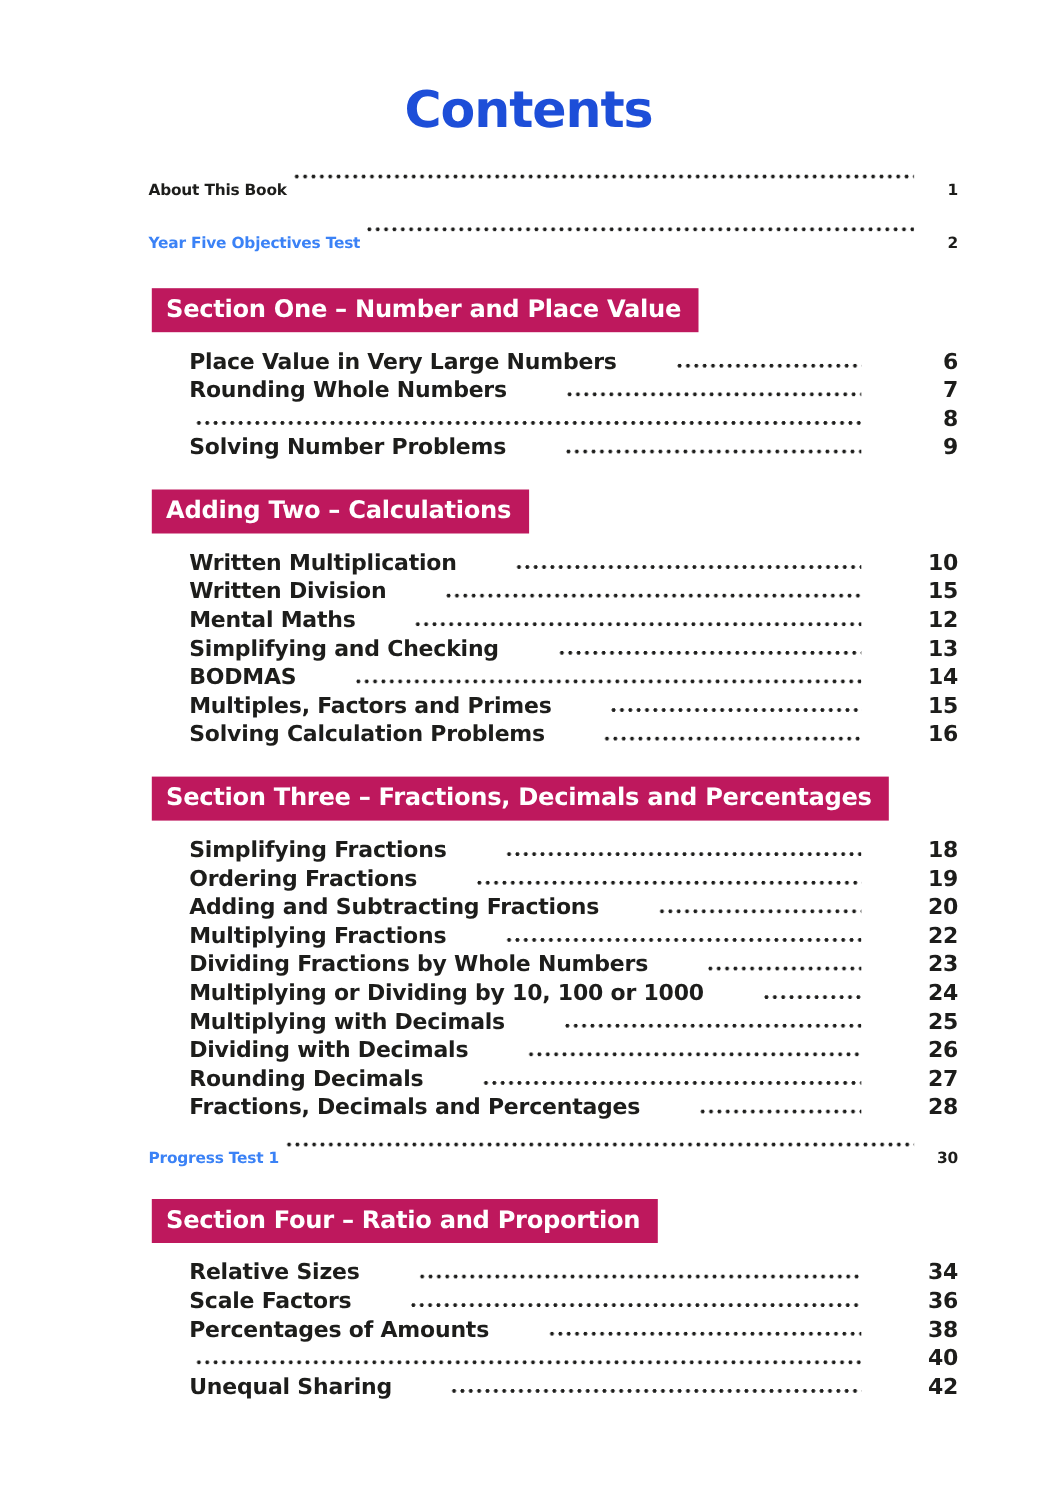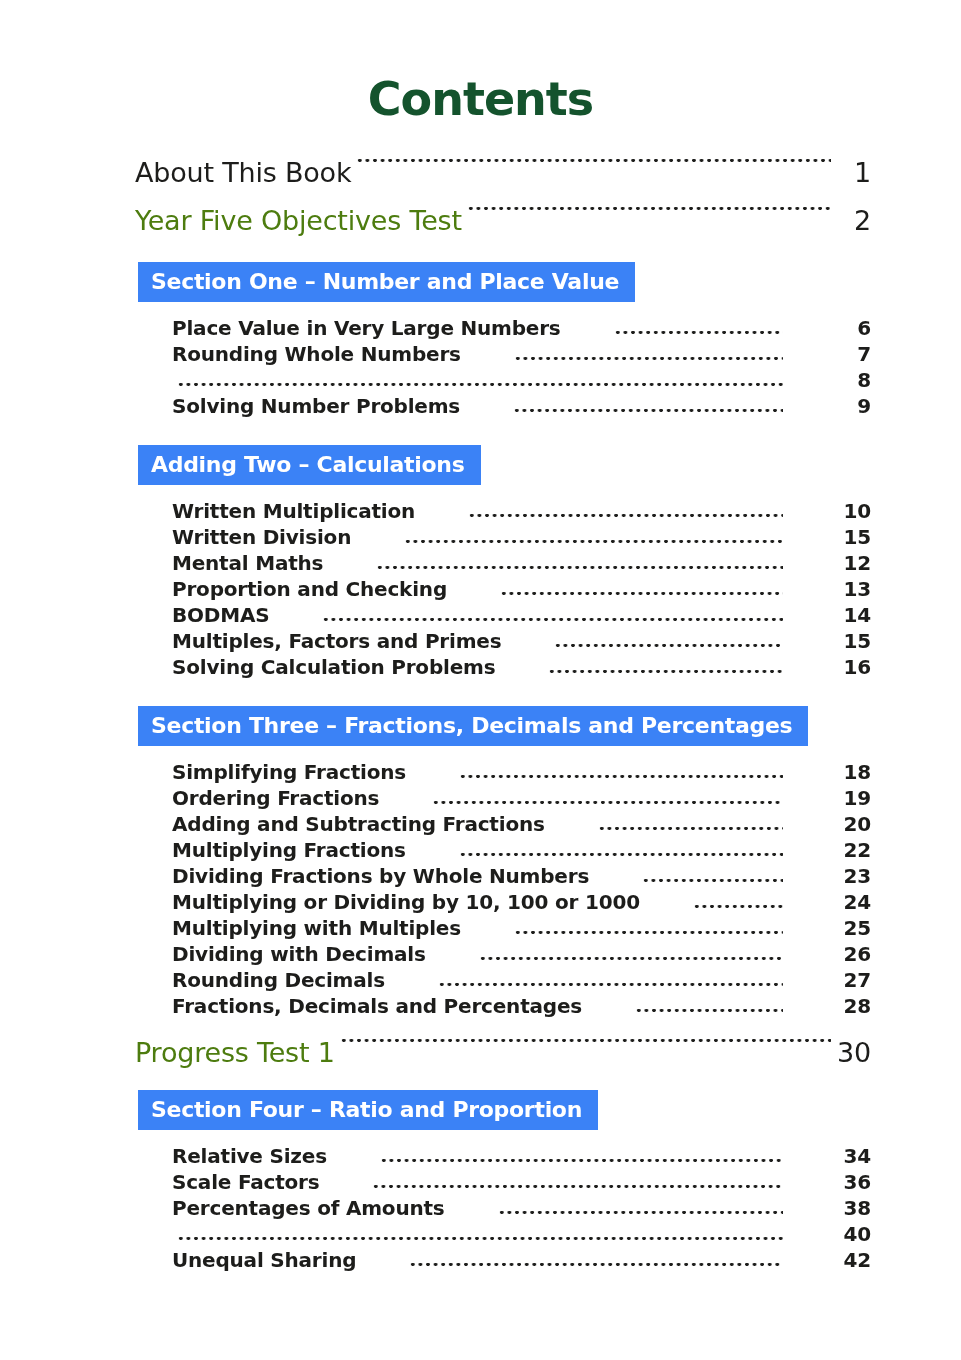--- a/index.html
+++ b/index.html
@@ -13,37 +13,37 @@
   }
   .page-title {
     margin: 0;
     padding-top: 70px;
     height: 58px;
     text-align: center;
     font-size: 46px;
     line-height: 58px;
     font-weight: bold;
     letter-spacing: -1px;
-    color: #14532d;
+    color: #1d4ed8;
   }
   .content {
     padding: 30px 90px 0 135px;
     box-sizing: border-box;
   }
   
   .toc-row {
     display: flex;
     align-items: flex-end;
-    font-size: 27px;
+    font-size: 14px;
     line-height: 30px;
-    font-weight: normal;
+    font-weight: bold;
     letter-spacing: -0.2px;
   }
   .toc-row .lbl { white-space: nowrap; }
-  .accent { color: #4d7c0f; }
+  .accent { color: #3b82f6; }
   .leader {
     flex: 1;
     height: 5px;
     margin: 0 6px 0 5px;
     align-self: baseline;
     background-image: radial-gradient(circle at 3.8px 2.4px, #1d1d1b 1.55px, rgba(0,0,0,0) 1.95px);
     background-size: 7.6px 5px;
     background-repeat: repeat-x;
     background-position: left bottom;
   }
@@ -53,21 +53,21 @@
     white-space: nowrap;
   }
   .row-about { margin-bottom: 18px; }
   .row-progress { margin-top: 19px; }
   
   .section { margin-top: 26px; }
   .section.tight { margin-top: 22px; }
   .banner-wrap { margin-bottom: 13px; margin-left: 3px; }
   .banner {
     display: inline-block;
-    background: #3b82f6;
+    background: #be185d;
     color: #ffffff;
     font-size: 22px;
     line-height: 26px;
     font-weight: bold;
     letter-spacing: -0.3px;
     padding: 7px 16px 7px 13px;
     text-align: center;
   }
   
   .entries { margin-left: 37px; }
@@ -142,21 +142,21 @@
         <span class="lbl">Written Division</span>
         <span class="leader"></span>
         <span class="num">15</span>
       </div>
       <div class="entry">
         <span class="lbl">Mental Maths</span>
         <span class="leader"></span>
         <span class="num">12</span>
       </div>
       <div class="entry">
-        <span class="lbl">Proportion and Checking</span>
+        <span class="lbl">Simplifying and Checking</span>
         <span class="leader"></span>
         <span class="num">13</span>
       </div>
       <div class="entry">
         <span class="lbl">BODMAS</span>
         <span class="leader"></span>
         <span class="num">14</span>
       </div>
       <div class="entry">
         <span class="lbl">Multiples, Factors and Primes</span>
@@ -200,21 +200,21 @@
         <span class="lbl">Dividing Fractions by Whole Numbers</span>
         <span class="leader"></span>
         <span class="num">23</span>
       </div>
       <div class="entry">
         <span class="lbl">Multiplying or Dividing by 10, 100 or 1000</span>
         <span class="leader"></span>
         <span class="num">24</span>
       </div>
       <div class="entry">
-        <span class="lbl">Multiplying with Multiples</span>
+        <span class="lbl">Multiplying with Decimals</span>
         <span class="leader"></span>
         <span class="num">25</span>
       </div>
       <div class="entry">
         <span class="lbl">Dividing with Decimals</span>
         <span class="leader"></span>
         <span class="num">26</span>
       </div>
       <div class="entry">
         <span class="lbl">Rounding Decimals</span>

